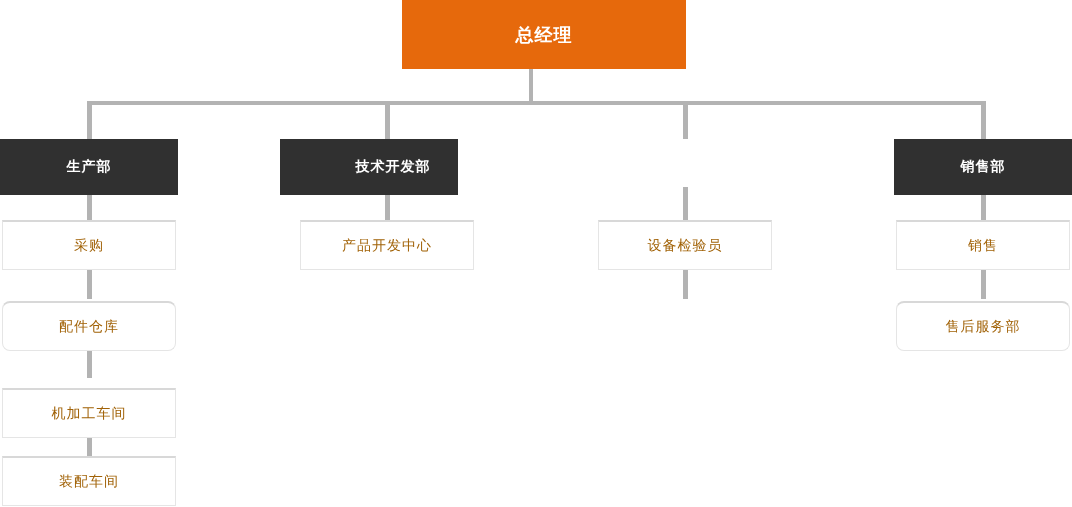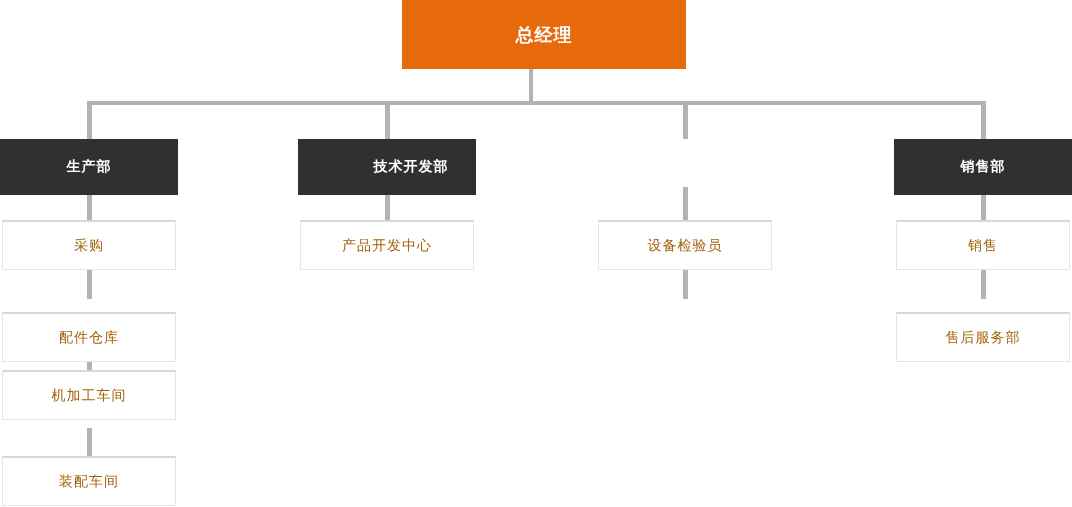--- a/index.html
+++ b/index.html
@@ -43,24 +43,24 @@
     color: #a16207;
     font-size: 14px;
     letter-spacing: 1px;
   }
   .line {
     position: absolute;
     background: #b3b3b3;
   }
   
   .c1 { left: 0; }    .c1s { left: 2px; }    .c1l { left: 87px; }
-  .c2 { left: 298px; padding-left: 48px; } .c2s { left: 300px; } .c2l { left: 385px; }
+  .c2 { left: 280px; padding-left: 48px; } .c2s { left: 300px; } .c2l { left: 385px; }
   .c3 { left: 596px; } .c3s { left: 598px; } .c3l { left: 683px; }
   .c4 { left: 894px; } .c4s { left: 896px; } .c4l { left: 981px; }
-  .r1 { top: 220px; } .r2 { top: 312px; } .r3 { top: 370px; text-align: center; } .r4 { top: 456px; }
+  .r1 { top: 220px; } .r2 { top: 301px; border-radius: 8px; } .r3 { top: 388px; text-align: center; } .r4 { top: 456px; }
   .stub { width: 5px; }
   .gap0 { top: 187px; height: 33px; } 
   .gap1 { top: 270px; height: 29px; } 
   .gap2 { top: 349px; height: 29px; } 
   .gap3 { top: 428px; height: 28px; } 
   .drop { top: 101px; height: 38px; width: 5px; } 
 </style>
 </head>
 <body>
 

